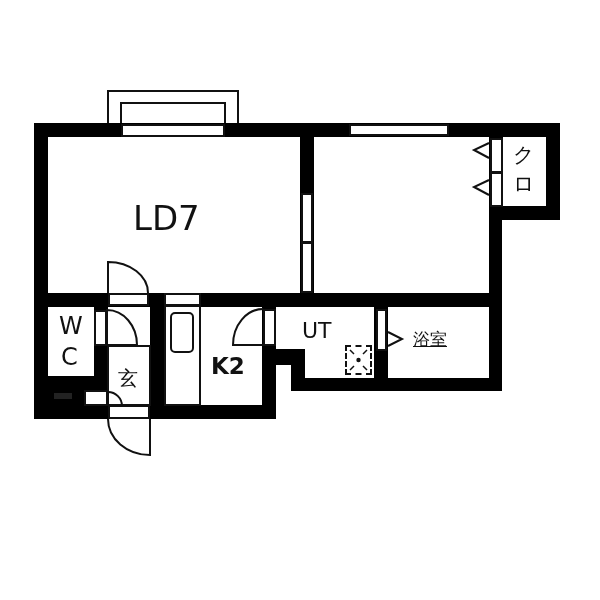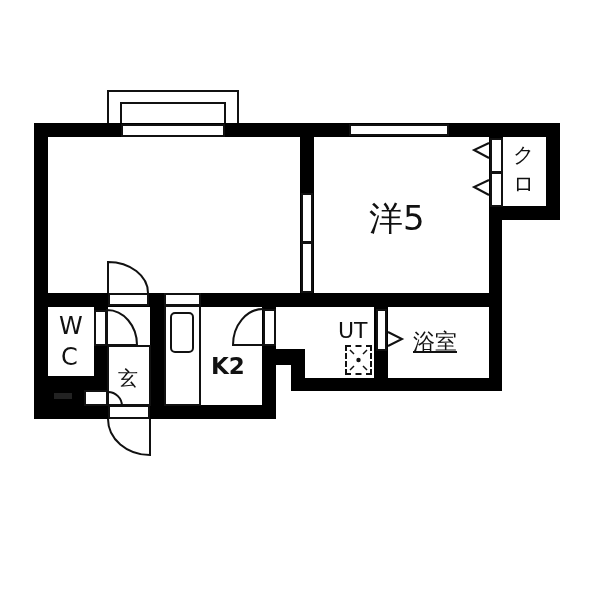--- a/index.html
+++ b/index.html
@@ -79,23 +79,23 @@
       <path d="M489 143 L474 150 L489 158"></path>
       <path d="M489 180 L474 187 L489 195"></path>
 
       <path d="M388 332 L402 339 L388 346"></path>
 
       <path d="M350 350 L354 354 M367 350 L363 354 M350 370 L354 366 M367 370 L363 366" stroke-width="1.5"></path>
       <circle cx="358.5" cy="360" r="1.2" fill="#111"></circle>
     </g>
   </svg>
 
-  <div class="lbl" style="left:369px;top:201px;font-size:34px;">洋5</div>
+  <div class="lbl" style="left:133px;top:201px;font-size:34px;">LD7</div>
   <div class="lbl" style="left:513px;top:145px;font-size:21px;">ク</div>
   <div class="lbl" style="left:513px;top:174px;font-size:21px;">ロ</div>
   <div class="lbl" style="left:59px;top:314px;font-size:24px;">W</div>
   <div class="lbl" style="left:61px;top:345px;font-size:24px;">C</div>
   <div class="lbl" style="left:118px;top:368px;font-size:20px;">玄</div>
   <div class="lbl" style="left:211px;top:355px;font-size:23px;font-weight:bold;">K2</div>
-  <div class="lbl" style="left:302px;top:320px;font-size:22px;margin-left:36px;">UT</div>
-  <div class="lbl" style="left:413px;top:331px;font-size:22px;text-decoration:underline;">浴室</div>
+  <div class="lbl" style="left:302px;top:320px;font-size:22px;">UT</div>
+  <div class="lbl" style="left:413px;top:331px;font-size:17px;text-decoration:underline;">浴室</div>
 
 </div>
 
 </body></html>

